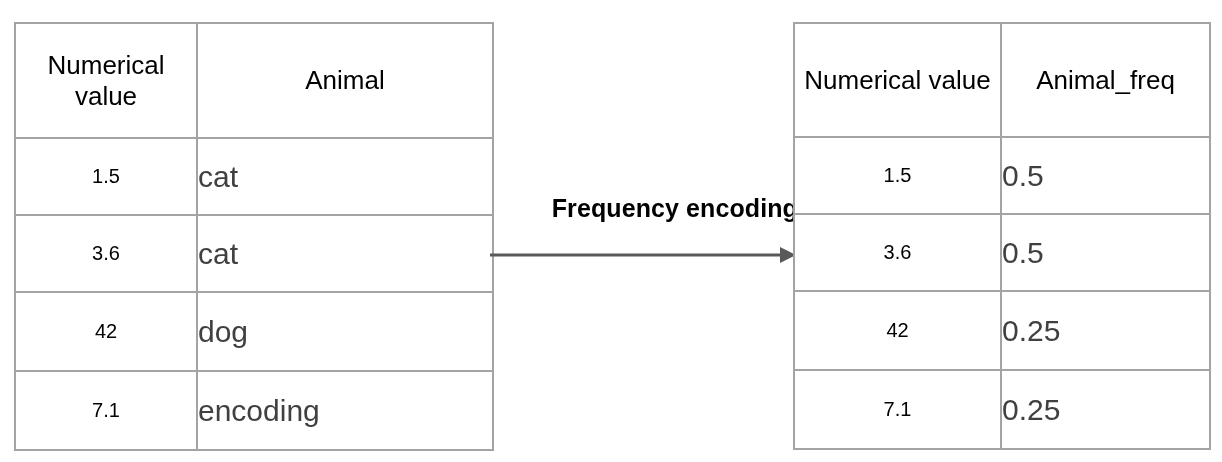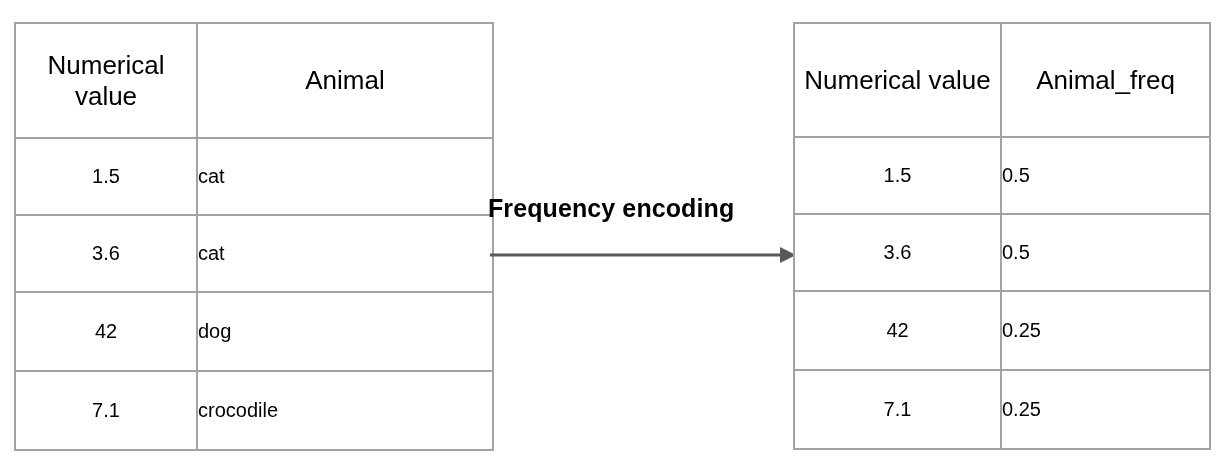--- a/index.html
+++ b/index.html
@@ -45,22 +45,22 @@
   }
   .num-cell {
     text-align: center;
     vertical-align: middle;
     font-size: 20px;
     color: #000000;
   }
   .text-cell {
     text-align: left;
     vertical-align: middle;
-    font-size: 20px;
-    color: #000000;
+    font-size: 30px;
+    color: #404040;
     padding-left: 16px;
   }
 
   
   #table-left {
     left: 14px;
     top: 14px;
     width: 478px;
   }
   #table-left col.c-num { width: 182px; }
@@ -87,21 +87,21 @@
     left: 488px;
     top: 186px;
     width: 310px;
     height: 80px;
   }
   #transform-label {
     position: absolute;
     left: 0px;
     top: 0px;
     width: 310px;
-    text-align: left;
+    text-align: right;
     font-size: 25px;
     font-weight: bold;
     color: #000000;
     white-space: nowrap;
     letter-spacing: 0.1px;
   }
   #arrow-svg {
     position: absolute;
     left: 0px;
     top: 46px;
@@ -132,21 +132,21 @@
       <tr class="r-body">
         <td class="num-cell">3.6</td>
         <td class="text-cell">cat</td>
       </tr>
       <tr class="r-body-tall">
         <td class="num-cell">42</td>
         <td class="text-cell">dog</td>
       </tr>
       <tr class="r-body-tall">
         <td class="num-cell">7.1</td>
-        <td class="text-cell">crocodile</td>
+        <td class="text-cell">encoding</td>
       </tr>
     </tbody>
   </table>
 
   <div id="transform-group">
     <div id="transform-label">Frequency encoding</div>
     <svg id="arrow-svg" viewBox="0 0 310 30">
       <line x1="2" y1="15" x2="292" y2="15" stroke="#595959" stroke-width="3"></line>
       <polygon points="292,7 308,15 292,23" fill="#595959"></polygon>
     </svg>

